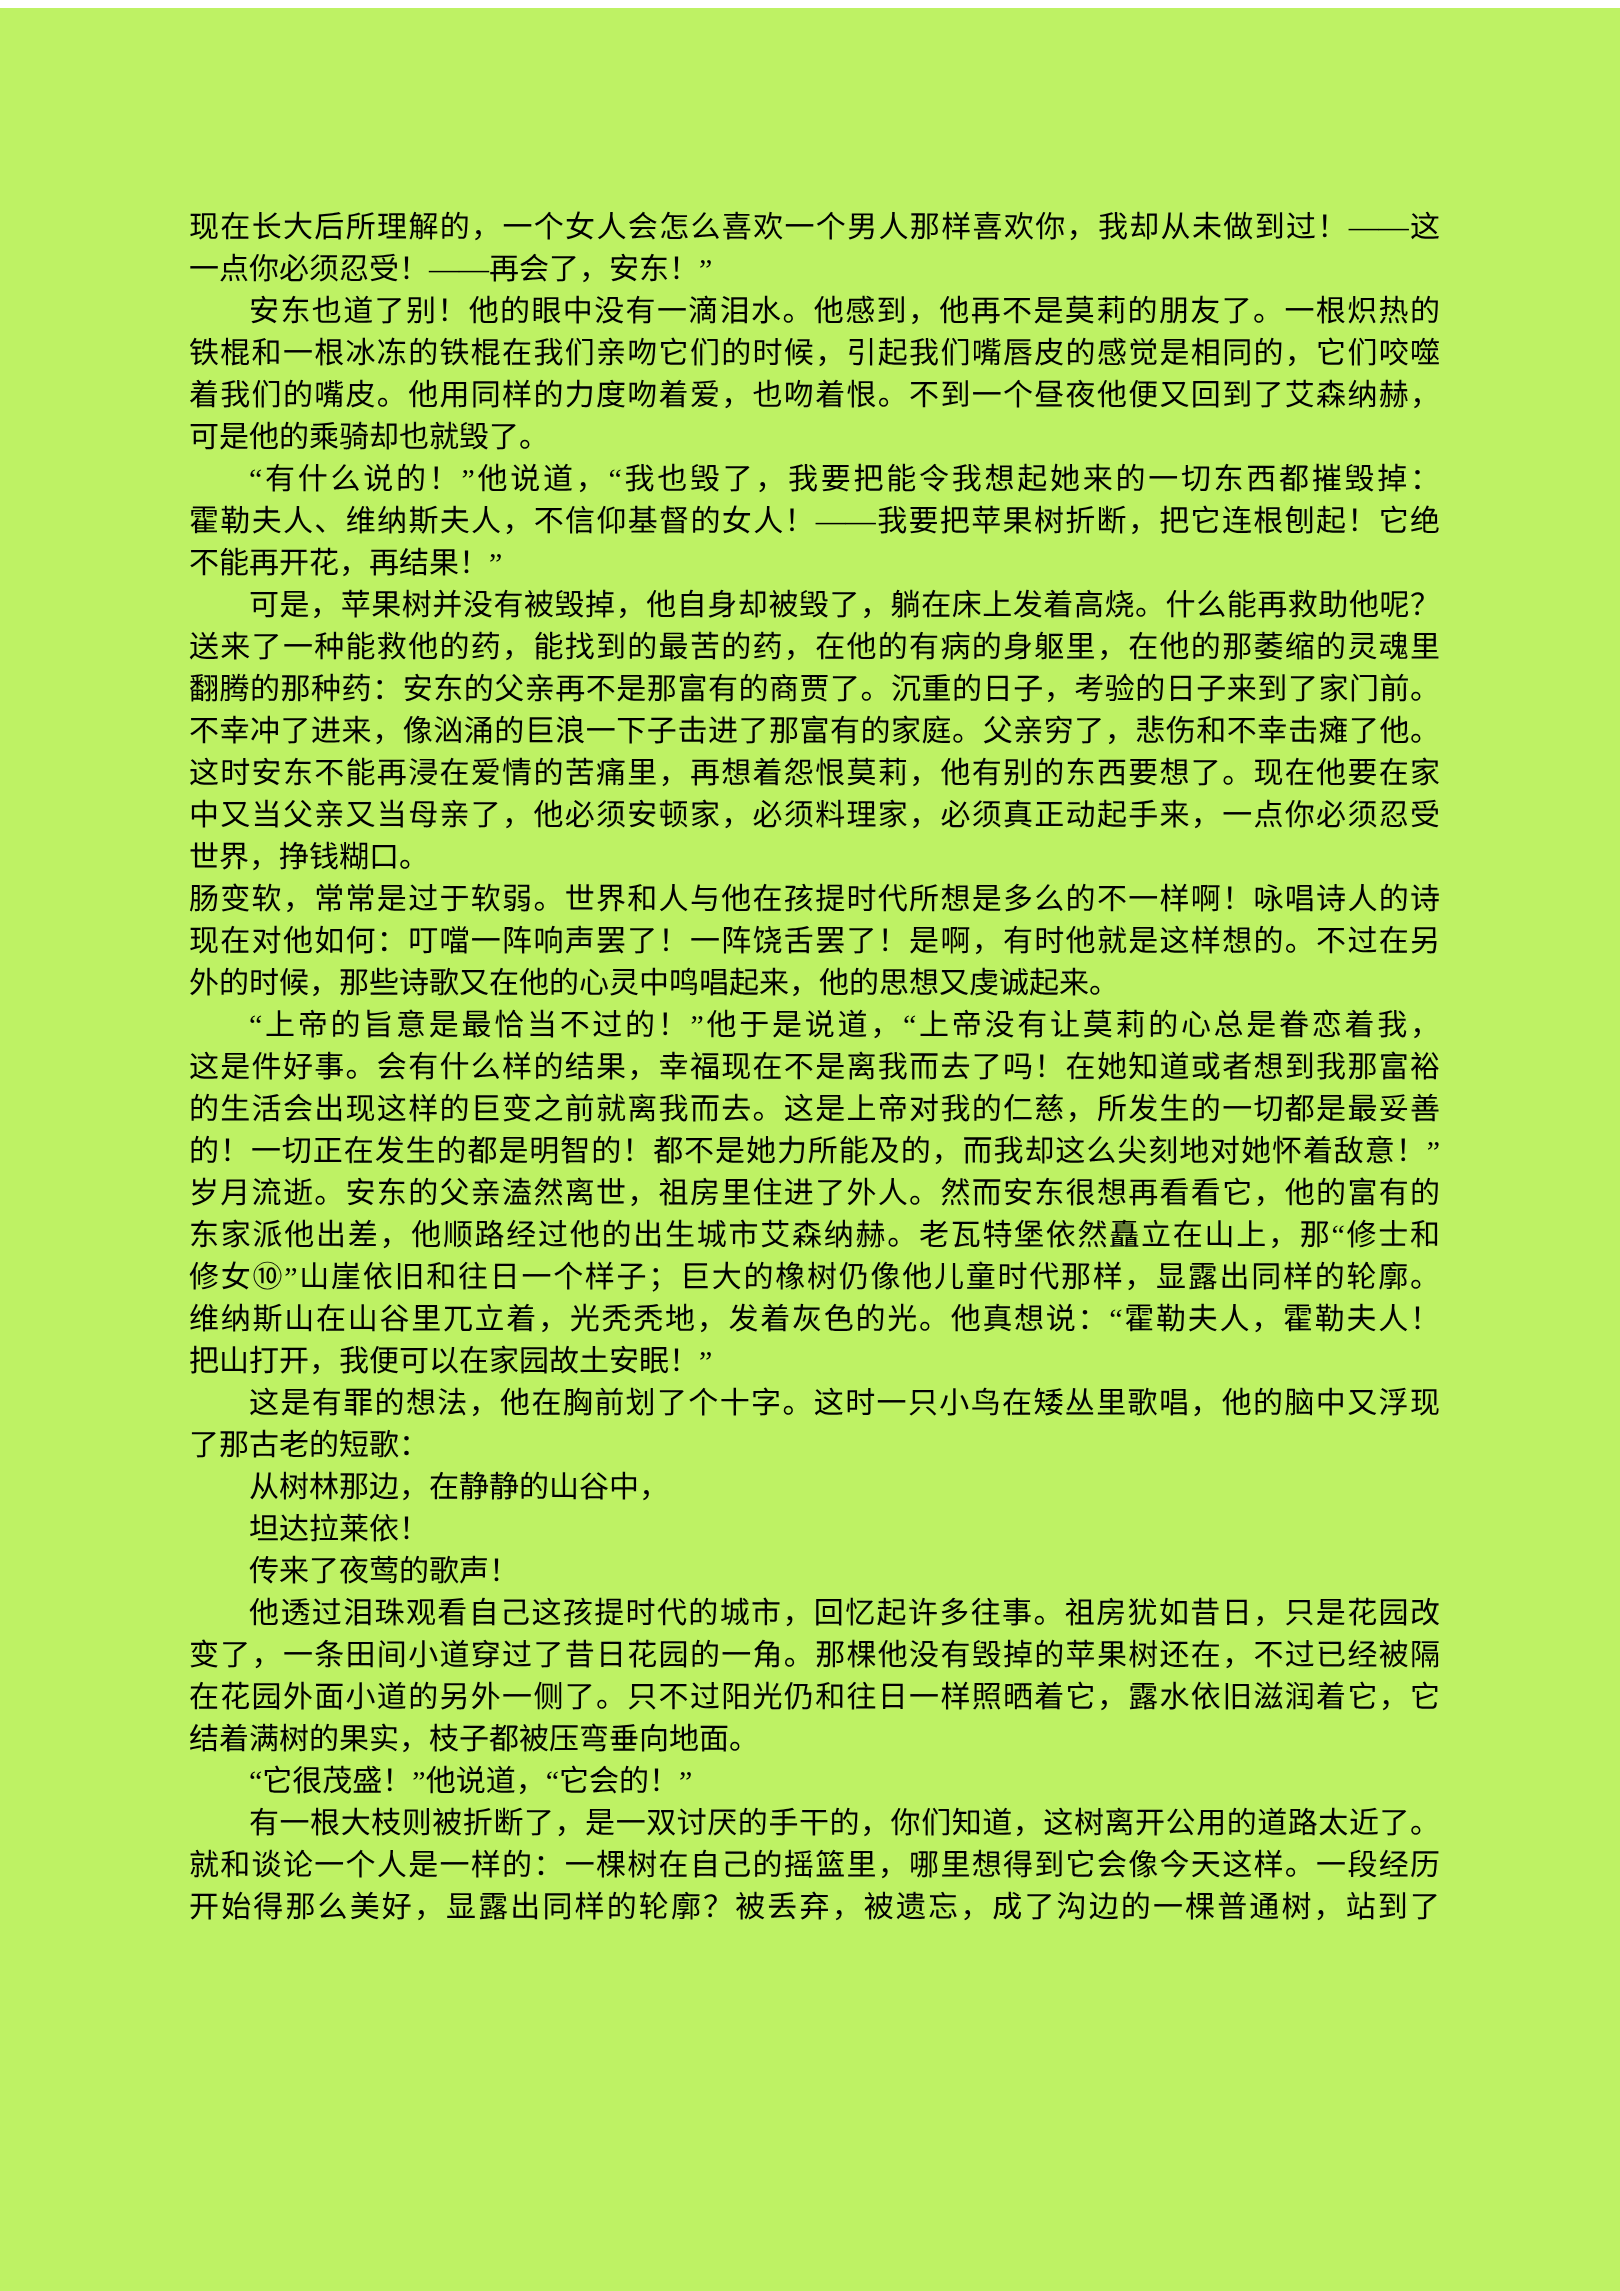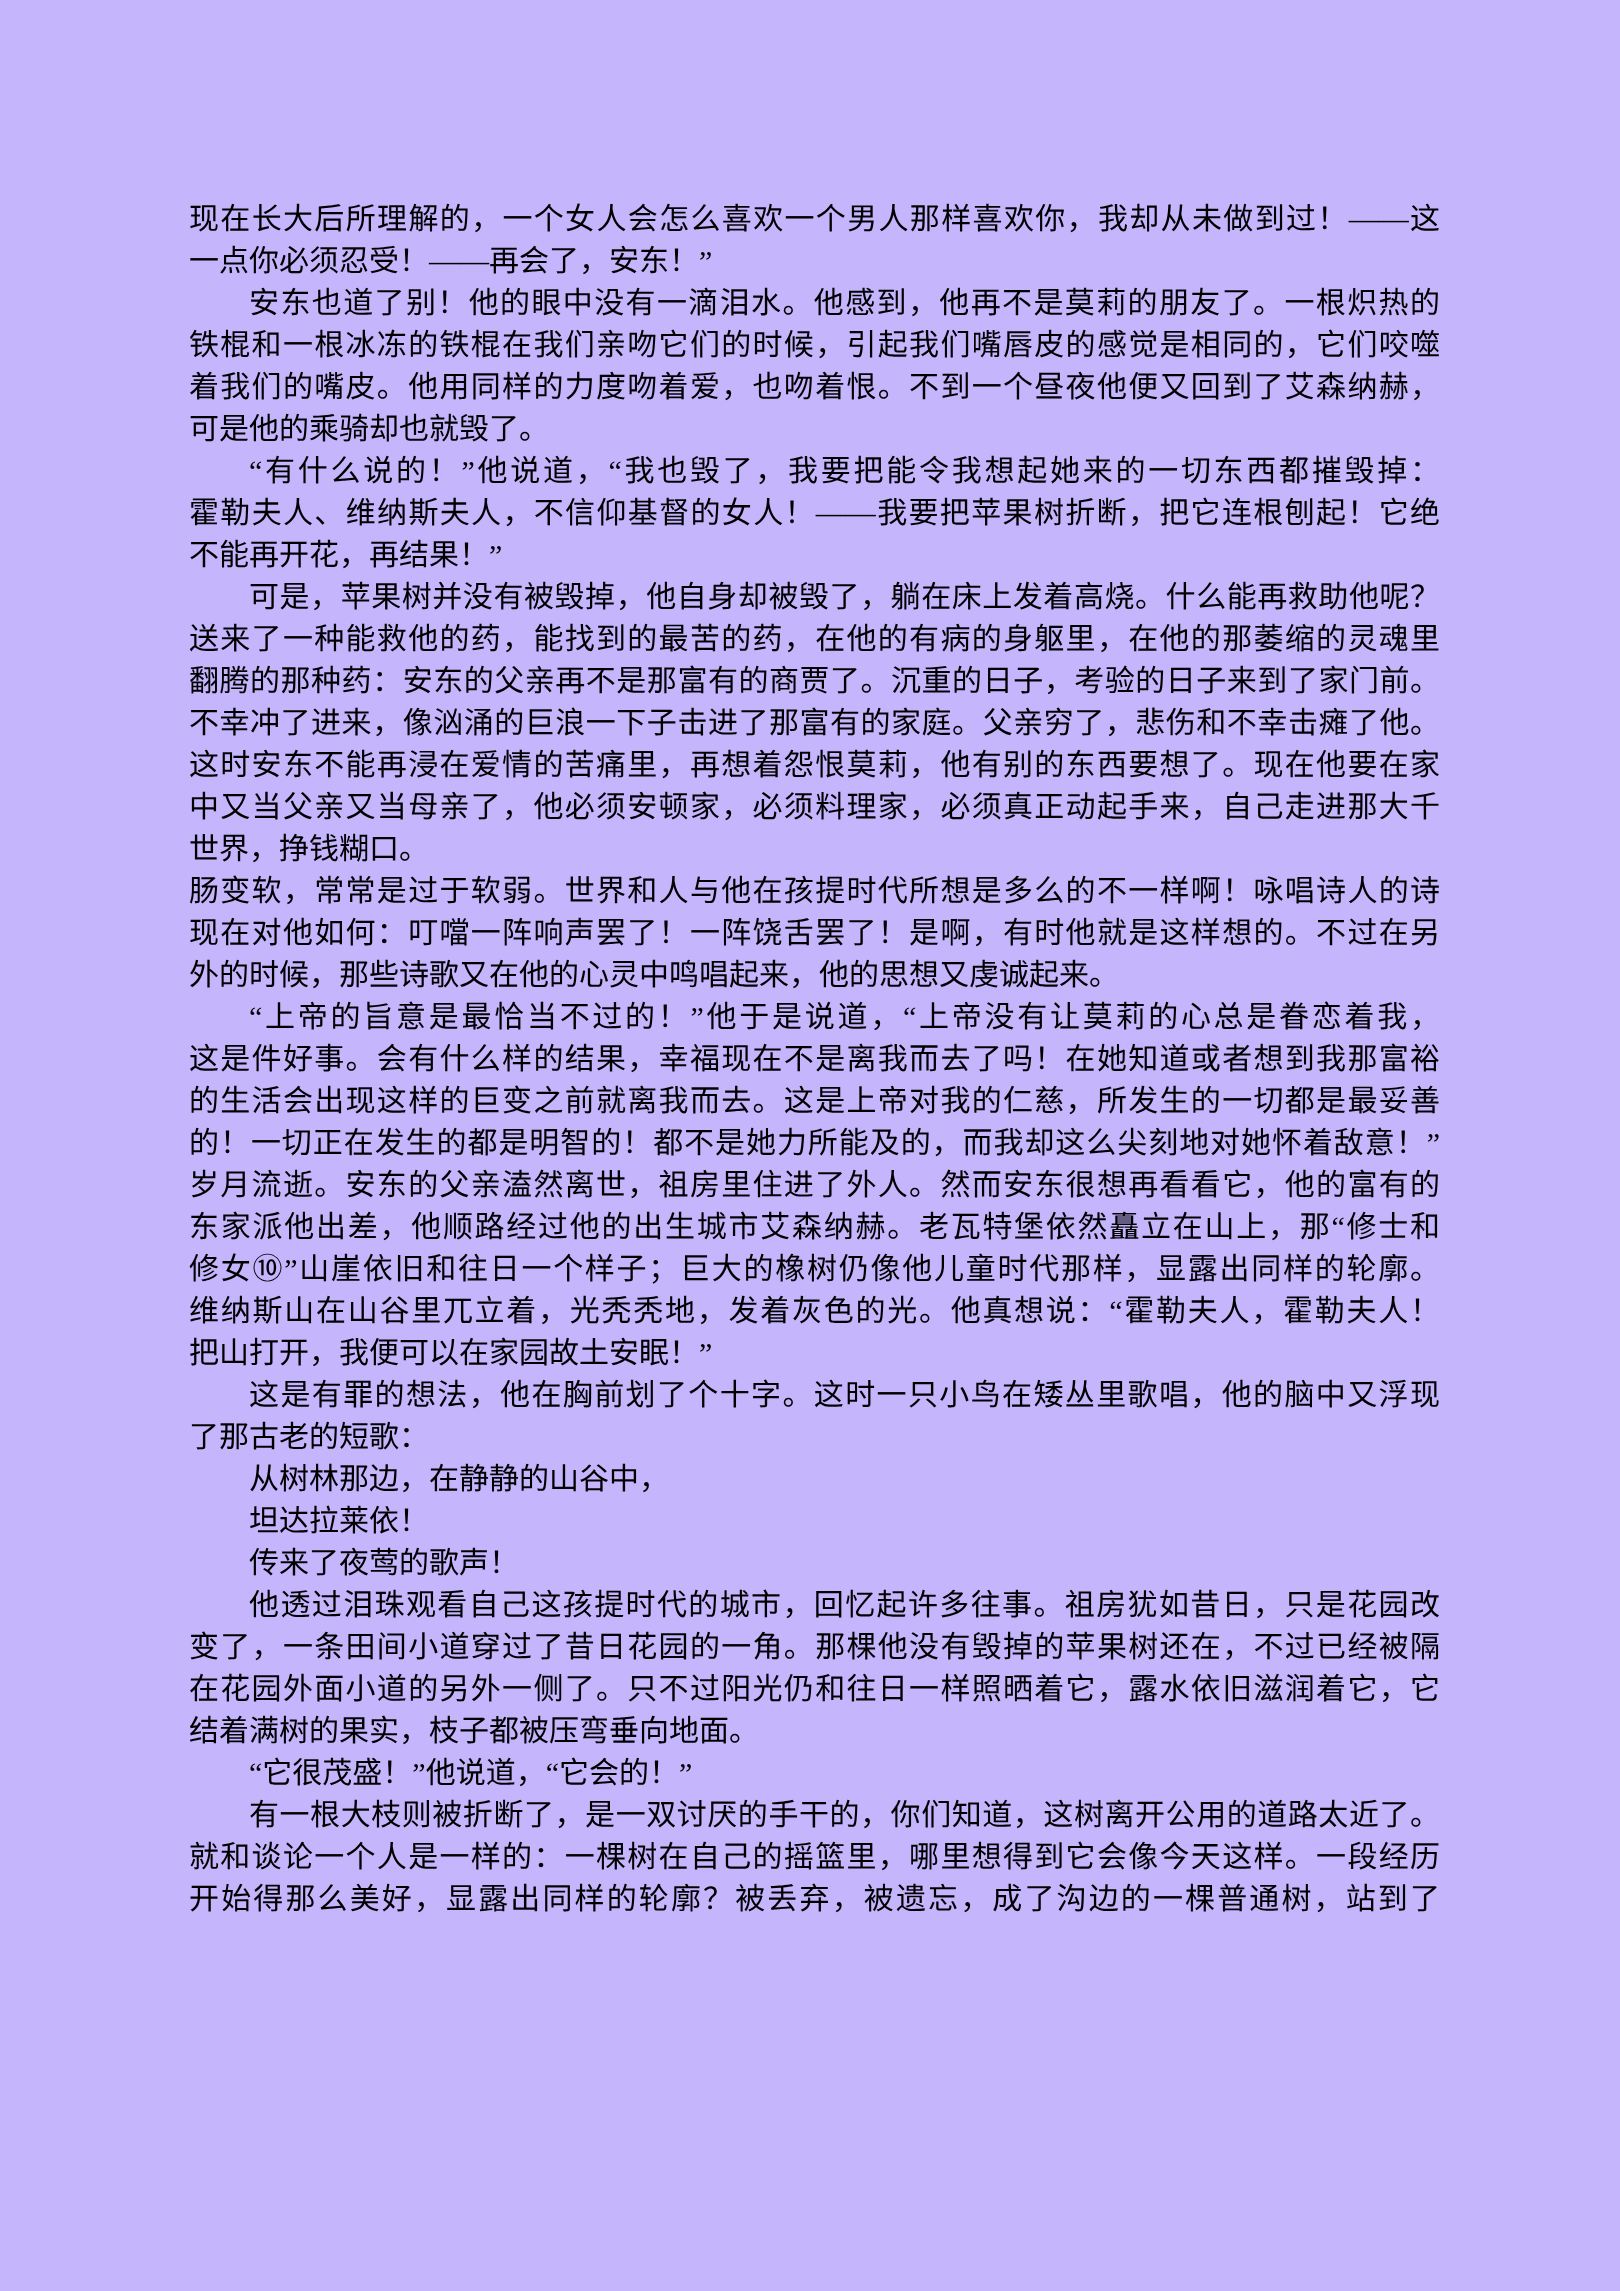--- a/index.html
+++ b/index.html
@@ -9,21 +9,22 @@
   body {
     width: 1620px;
     height: 2292px;
     background: #ffffff;
     position: relative;
     overflow: hidden;
   }
   .page {
     position: absolute;
     inset: 0;
-    background: #c4b5fd;
+    background: #bef264;
+    margin-top: 8px;
   }
   .text-block {
     position: absolute;
     left: 189px;
     top: 198px;
     width: 1251px;
     font-family: "Liberation Serif", "DejaVu Serif", serif;
     font-size: 30px;
     line-height: 42px;
     color: #000000;
@@ -53,21 +54,21 @@
       <div class="line fill">着我们的嘴皮。他用同样的力度吻着爱，也吻着恨。不到一个昼夜他便又回到了艾森纳赫，</div>
       <div class="line">可是他的乘骑却也就毁了。</div>
       <div class="line indent fill">“有什么说的！”他说道，“我也毁了，我要把能令我想起她来的一切东西都摧毁掉：</div>
       <div class="line fill">霍勒夫人、维纳斯夫人，不信仰基督的女人！——我要把苹果树折断，把它连根刨起！它绝</div>
       <div class="line">不能再开花，再结果！”</div>
       <div class="line indent fill">可是，苹果树并没有被毁掉，他自身却被毁了，躺在床上发着高烧。什么能再救助他呢？</div>
       <div class="line fill">送来了一种能救他的药，能找到的最苦的药，在他的有病的身躯里，在他的那萎缩的灵魂里</div>
       <div class="line fill">翻腾的那种药：安东的父亲再不是那富有的商贾了。沉重的日子，考验的日子来到了家门前。</div>
       <div class="line fill">不幸冲了进来，像汹涌的巨浪一下子击进了那富有的家庭。父亲穷了，悲伤和不幸击瘫了他。</div>
       <div class="line fill">这时安东不能再浸在爱情的苦痛里，再想着怨恨莫莉，他有别的东西要想了。现在他要在家</div>
-      <div class="line fill">中又当父亲又当母亲了，他必须安顿家，必须料理家，必须真正动起手来，自己走进那大千</div>
+      <div class="line fill">中又当父亲又当母亲了，他必须安顿家，必须料理家，必须真正动起手来，一点你必须忍受</div>
       <div class="line">世界，挣钱糊口。</div>
       <div class="line fill">肠变软，常常是过于软弱。世界和人与他在孩提时代所想是多么的不一样啊！咏唱诗人的诗</div>
       <div class="line fill">现在对他如何：叮噹一阵响声罢了！一阵饶舌罢了！是啊，有时他就是这样想的。不过在另</div>
       <div class="line">外的时候，那些诗歌又在他的心灵中鸣唱起来，他的思想又虔诚起来。</div>
       <div class="line indent fill">“上帝的旨意是最恰当不过的！”他于是说道，“上帝没有让莫莉的心总是眷恋着我，</div>
       <div class="line fill">这是件好事。会有什么样的结果，幸福现在不是离我而去了吗！在她知道或者想到我那富裕</div>
       <div class="line fill">的生活会出现这样的巨变之前就离我而去。这是上帝对我的仁慈，所发生的一切都是最妥善</div>
       <div class="line fill">的！一切正在发生的都是明智的！都不是她力所能及的，而我却这么尖刻地对她怀着敌意！”</div>
       <div class="line fill">岁月流逝。安东的父亲溘然离世，祖房里住进了外人。然而安东很想再看看它，他的富有的</div>
       <div class="line fill">东家派他出差，他顺路经过他的出生城市艾森纳赫。老瓦特堡依然矗立在山上，那“修士和</div>

